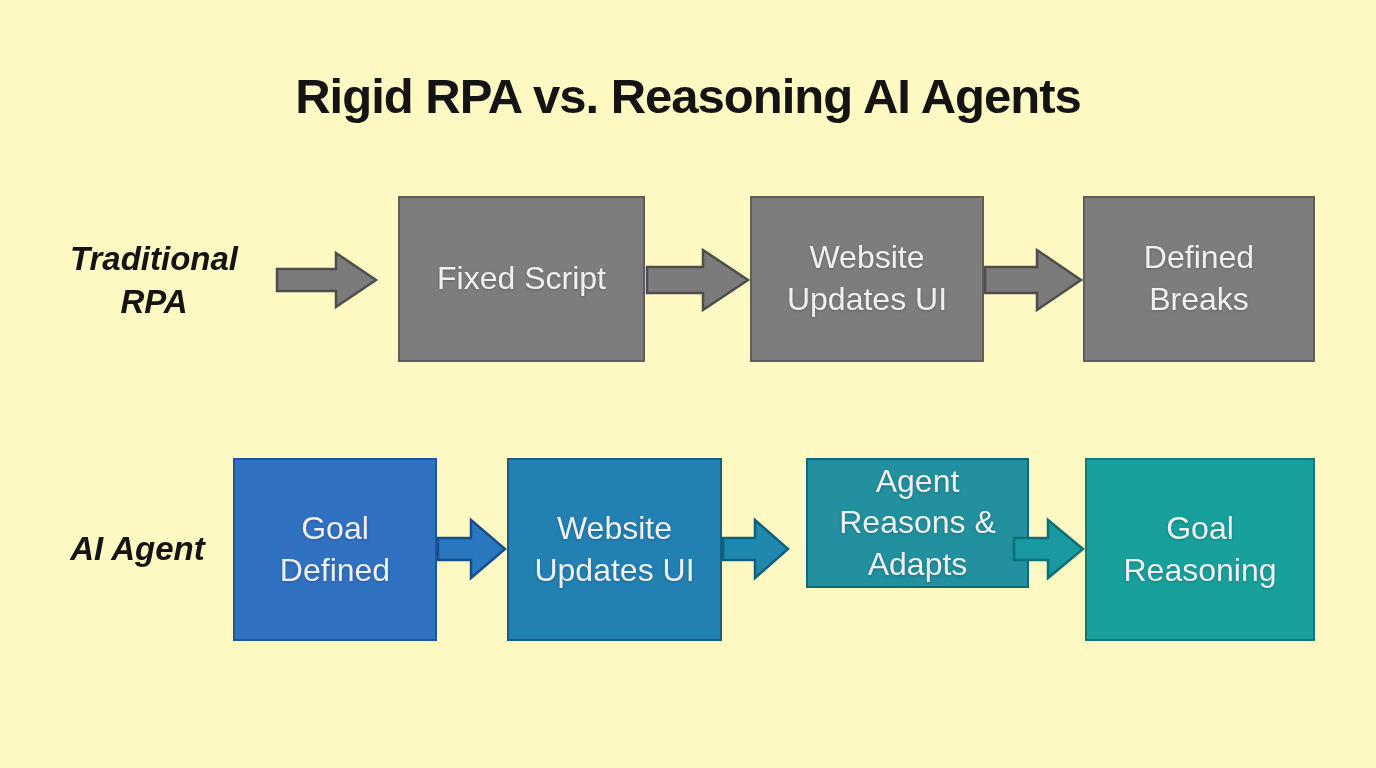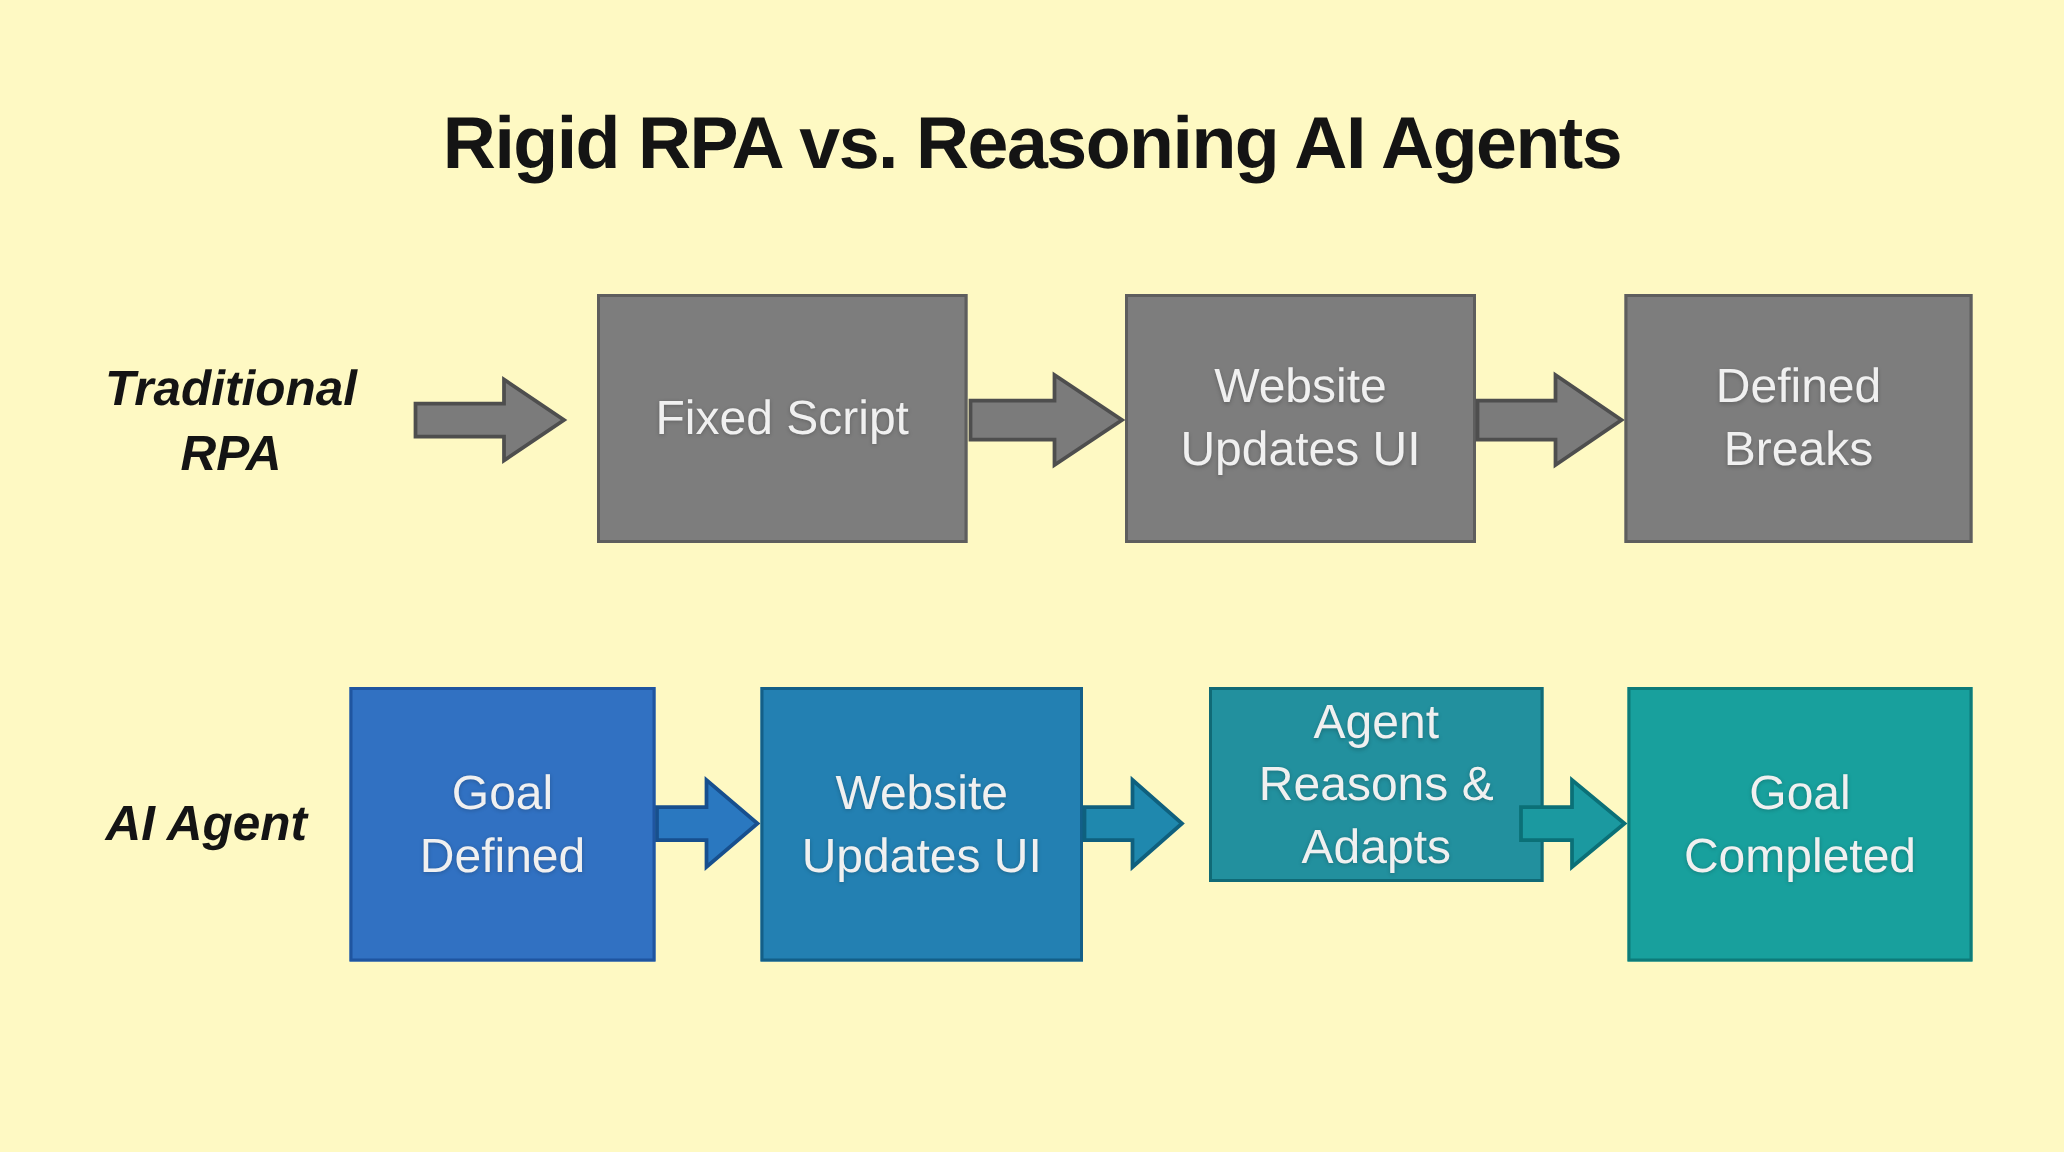--- a/index.html
+++ b/index.html
@@ -101,16 +101,16 @@
     <span>Reasons &amp;</span>
     <span>Adapts</span>
   </div>
 
   <svg class="arrow" style="left:1013px; top:514px;" width="72" height="70" viewBox="0 0 72 70">
     <polygon class="a3" points="1,24 35,24 35,6 70,35 35,64 35,46 1,46"></polygon>
   </svg>
 
   <div class="box b4" style="left:1085px; top:458px; width:230px; height:183px;">
     <span>Goal</span>
-    <span>Completed</span>
+    <span>Reasoning</span>
   </div>
 
 </div>
 
 </body></html>

